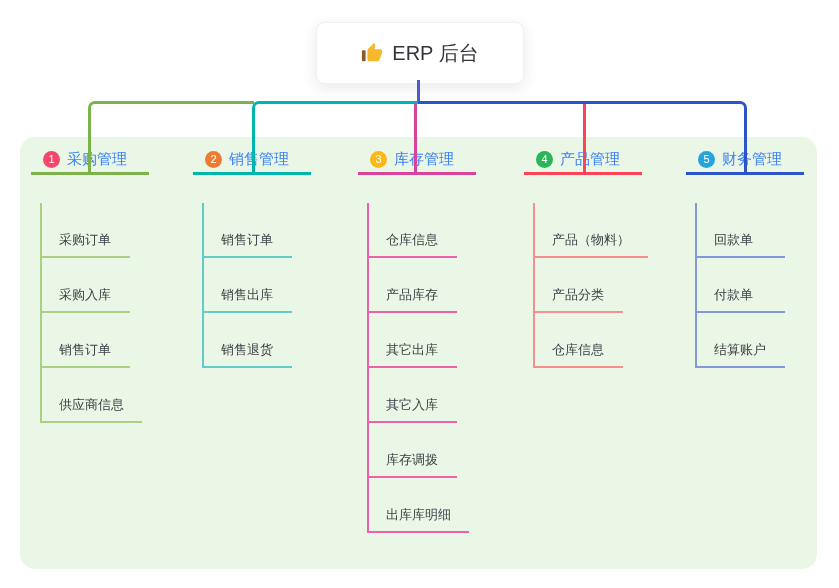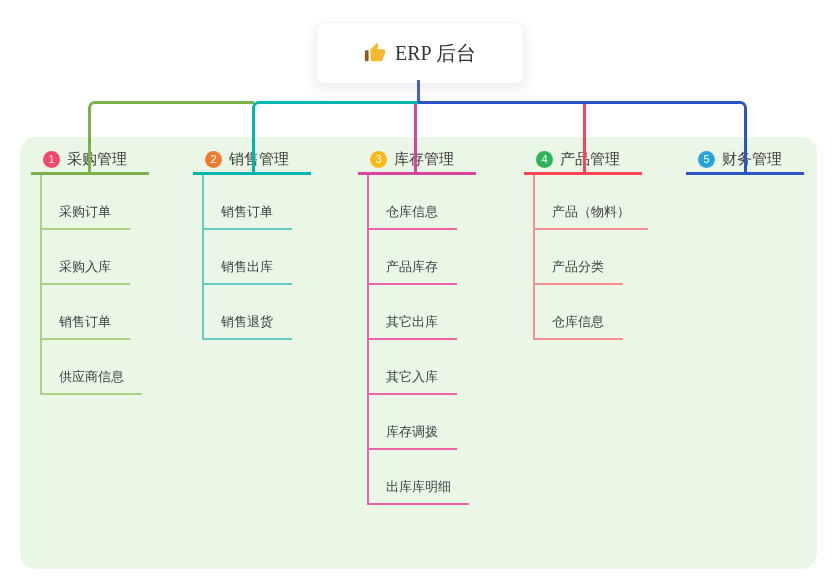--- a/index.html
+++ b/index.html
@@ -2,39 +2,39 @@
 <html><head>
 <meta charset="utf-8">
 <style>
   html,body{margin:0;padding:0;background:#ffffff;}
   body{font-family:"Liberation Sans","DejaVu Sans",sans-serif;}
   .stage{position:relative;width:839px;height:588px;background:#ffffff;overflow:hidden;}
 
   
   .root-card{position:absolute;left:316px;top:22px;width:206px;height:60px;background:#ffffff;
     border:1px solid #f1f1f1;border-radius:8px;box-shadow:0 4px 14px rgba(60,70,90,.12);
-    display:flex;align-items:center;justify-content:center;gap:9px;font-size:20px;color:#33353c;cursor:pointer;font-family:Liberation Serif, serif;}
+    display:flex;align-items:center;justify-content:center;gap:9px;font-size:20px;color:#33353c;cursor:pointer;}
   .root-icon{display:flex;align-items:center;}
 
   
   #connectors{position:absolute;left:0;top:0;width:100%;height:100%;pointer-events:none;z-index:2;}
   .conn{position:absolute;box-sizing:border-box;}
 
   
   #panel{position:absolute;left:20px;top:137px;width:797px;height:432px;border-radius:15px;z-index:0;}
 
   
   #nodes{position:absolute;left:0;top:0;width:100%;height:100%;z-index:1;}
   .branch{position:absolute;}
   .branch-title{height:38px;box-sizing:border-box;display:flex;align-items:center;gap:7px;
     padding:10px 0 0 12px;border-bottom:3px solid var(--line);cursor:pointer;}
   .badge{width:17px;height:17px;border-radius:50%;background:var(--badge);color:#ffffff;
     font-size:11px;line-height:17px;text-align:center;flex:0 0 17px;}
-  .branch-label{font-size:15px;color:#404040;white-space:nowrap;}
-  .children{margin-left:9px;border-left:2px solid var(--child-line);}
+  .branch-label{font-size:15px;color:#3b82f6;white-space:nowrap;}
+  .children{margin-left:9px;border-left:2px solid var(--child-line);margin-top:28px;}
   .child{height:55px;position:relative;}
   .child-label{position:absolute;left:0;bottom:0;white-space:nowrap;box-sizing:border-box;
     min-width:88px;padding:0 18px 7px 17px;border-bottom:2px solid var(--child-line);
     font-size:13px;color:#3b3e44;cursor:pointer;}
 </style>
 </head>
 <body>
 
 <div class="stage">
 
@@ -146,20 +146,33 @@
     <span class="child-label">仓库信息</span>
   </div>
 </div>
   </div>
 
   <div class="branch" style="left: 686px; top: 137px; width: 118px; --line: #2d53c8; --child-line: #8298d8; --badge: #29a3dc;">
     <div class="branch-title">
       <span class="badge">5</span>
       <span class="branch-label">财务管理</span>
     </div>
+    <div class="children">
+  <div class="child">
+    <span class="child-label">回款单</span>
+  </div>
+
+  <div class="child">
+    <span class="child-label">付款单</span>
+  </div>
+
+  <div class="child">
+    <span class="child-label">结算账户</span>
+  </div>
+</div>
   </div>
 </div>
   <div id="connectors">
       <div class="conn" style="left: 417px; top: 80px; width: 3px; height: 24px; background: rgb(74, 94, 201);"></div>
       <div class="conn" style="left: 88px; top: 101px; width: 166px; height: 74px; border-left: 3px solid rgb(124, 178, 74); border-top: 3px solid rgb(124, 178, 74); border-top-left-radius: 7px;"></div>
       <div class="conn" style="left: 252px; top: 101px; width: 167px; height: 74px; border-left: 3px solid rgb(0, 181, 173); border-top: 3px solid rgb(0, 181, 173); border-top-left-radius: 7px;"></div>
       <div class="conn" style="left: 414px; top: 104px; width: 3px; height: 71px; background: rgb(216, 67, 155);"></div>
       <div class="conn" style="left: 583px; top: 101px; width: 3px; height: 74px; background: rgb(251, 68, 88);"></div>
       <div class="conn" style="left: 418px; top: 101px; width: 329px; height: 74px; border-right: 3px solid rgb(45, 83, 200); border-top: 3px solid rgb(45, 83, 200); border-top-right-radius: 7px;"></div>
     </div>

